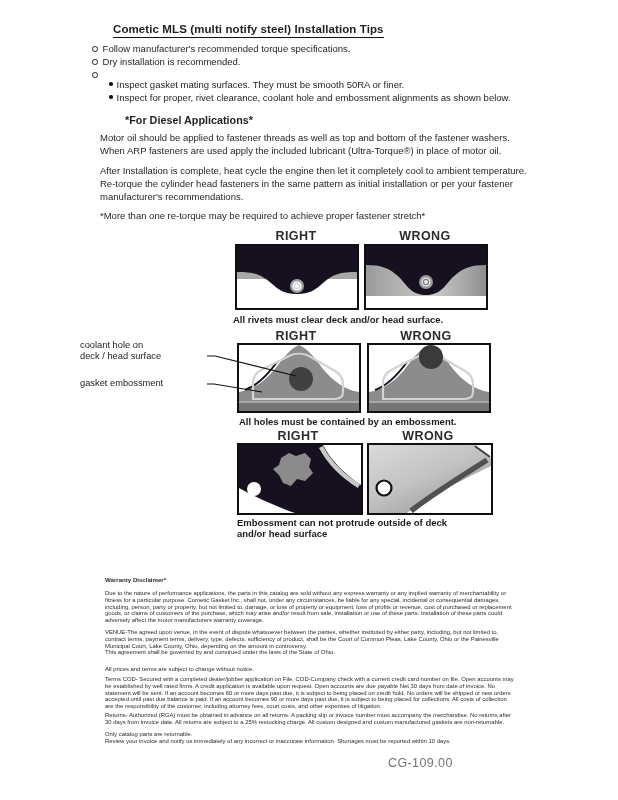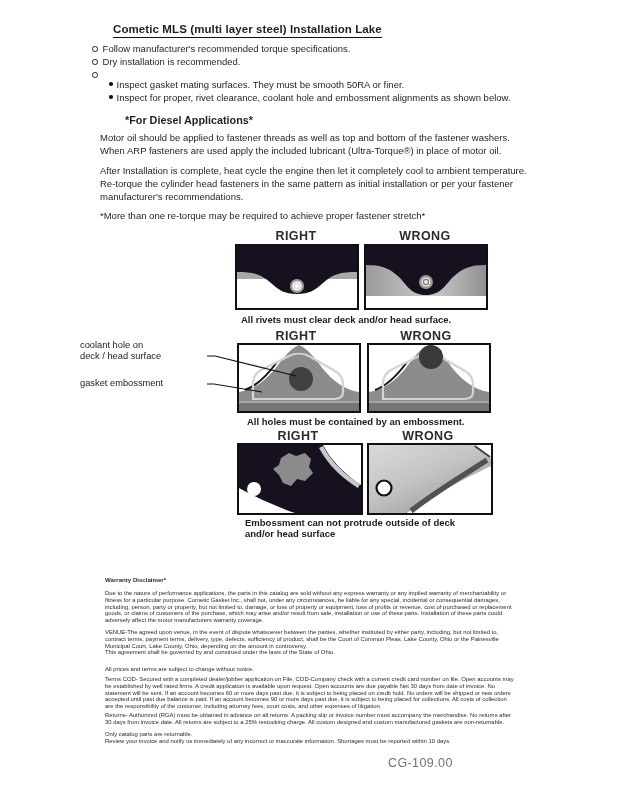--- a/index.html
+++ b/index.html
@@ -14,36 +14,36 @@
   .tip{display:flex;align-items:flex-start;}
   .tip.sub{margin-left:17px;}
   .obullet{flex:0 0 auto;width:3.6px;height:3.6px;border:1px solid #222;border-radius:50%;margin:4px 5px 0 0;}
   .fbullet{flex:0 0 auto;width:3.6px;height:3.6px;background:#111;border-radius:50%;margin:4.5px 4px 0 0;}
   
   .diesel-h{left:100px;top:114px;font-size:10.8px;font-weight:bold;margin-left:25px;}
   .bodypara{left:100px;width:432px;font-size:9.5px;line-height:13px;}
   .p1{top:131px;} .p2{top:164px;} .p3{top:209px;}
   
   .dlabel{font-size:12.5px;font-weight:bold;color:#2b2b2b;text-align:center;width:122px;letter-spacing:.4px;}
-  .dcaption{font-size:9.5px;font-weight:bold;color:#1b1b1b;line-height:11px;margin-left:8px;}
+  .dcaption{font-size:9.5px;font-weight:bold;color:#1b1b1b;line-height:11px;}
   .panel{border:2.6px solid #101010;background:#fff;line-height:0;}
   .panel svg{display:block;}
   .callout{font-size:9.3px;line-height:11px;color:#1b1b1b;}
   
   .legal{left:105px;width:409px;font-size:5.9px;line-height:6.8px;color:#2b2b2b;}
   .legal-h{font-weight:bold;font-size:6.1px;}
   .pagecode{left:388px;top:756px;font-size:12.5px;letter-spacing:.4px;color:#737373;}
 </style>
 </head>
 <body>
 
 <div class="page">
 
   <div class="abs title">
-    <span class="title-inner">Cometic MLS (multi layer steel) Installation Lake</span>
+    <span class="title-inner">Cometic MLS (multi notify steel) Installation Tips</span>
   </div>
 
   <div class="abs tips">
     <div class="tip">
         <span class="obullet"></span>
         <span>Follow manufacturer's recommended torque specifications.</span>
       </div>
     <div class="tip">
         <span class="obullet"></span>
         <span>Dry installation is recommended.</span>

